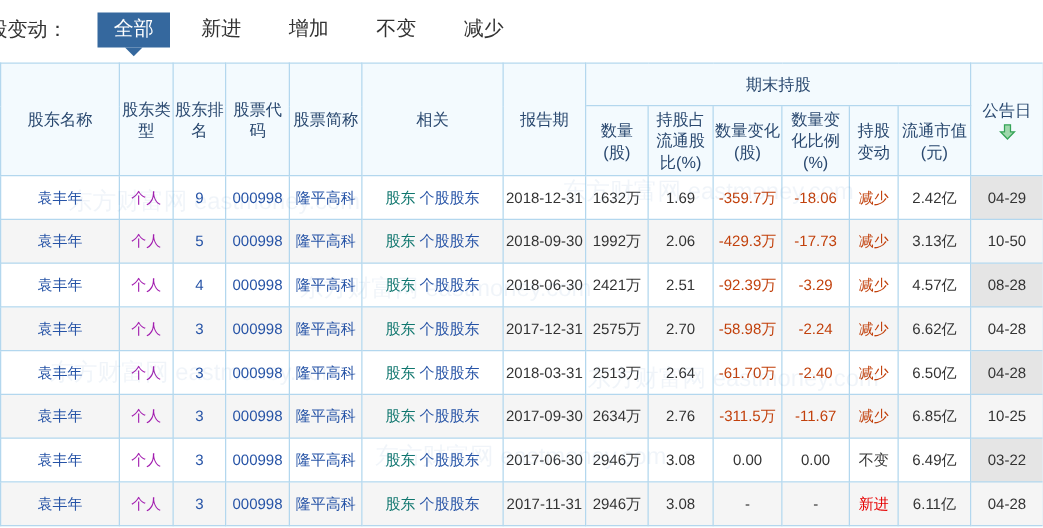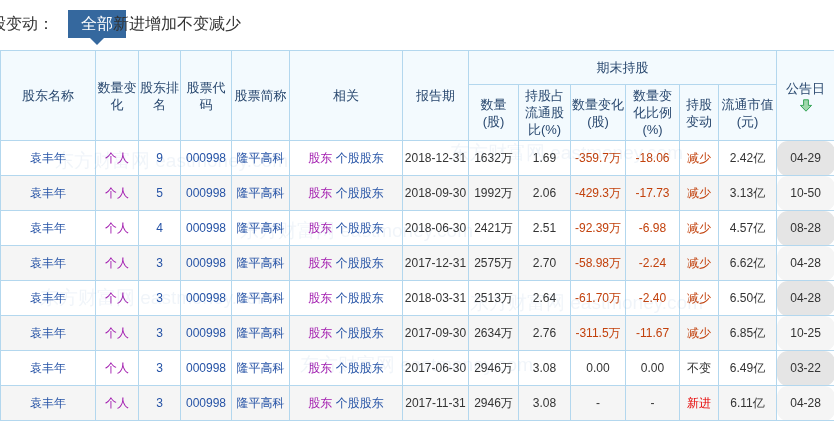--- a/index.html
+++ b/index.html
@@ -11,21 +11,21 @@
     overflow: hidden;
   }
   
   .filter-bar { position: absolute; top: 0; left: 0; width: 834px; height: 50px; background: #fff; }
   .filter-label {
     position: absolute; top: 14px; left: 0; width: 64px;
     overflow: hidden; white-space: nowrap;
     font-size: 16px; color: #333;
   }
   .filter-label span { display: inline-block; margin-left: -26px; }
-  .tabs { position: absolute; top: 10px; left: 81px; display: flex; }
+  .tabs { position: absolute; top: 10px; left: 91px; display: flex; gap: 38px; }
   .tab {
     font-size: 16px; line-height: 22px; color: #333;
     padding: 3px 0; cursor: pointer; position: relative; white-space: nowrap;
   }
   .tab.active {
     background: #35689E; color: #fff;
     padding: 3px 13px; margin: 0 -13px;
   }
   .tab.active::after {
     content: ""; position: absolute; top: 100%; left: 50%; margin-left: -7px;
@@ -41,24 +41,24 @@
     background: #F3FAFE; color: #29486F;
     font-weight: normal; font-size: 13px; line-height: 17px; padding: 2px 1px;
   }
   thead tr.group-row th { height: 34px; text-align: center; }
   thead tr.sub-row th { height: 51px; }
   tbody td {
     height: 35px; font-size: 12px; color: #333;
     background: #fff; white-space: nowrap; padding: 0 1px;
   }
   tbody tr:nth-child(even) td { background: #F5F5F5; }
-  tbody td.announce { background: #E5E5E5; border-radius: 11px; }
+  tbody td.announce { background: #E5E5E5; }
   a { text-decoration: none; cursor: pointer; text-align: right; }
   .lnk-blue { color: #2653A6; }
-  .lnk-red { color: #a21caf; }
+  .lnk-red { color: #0f766e; }
   .txt-navy { color: #a21caf; }
   .txt-blue { color: #2653A6; }
   .green { color: #c2410c; }
   .red { color: #E60000; }
   .sort-wrap { display: block; margin-top: 2px; line-height: 0; }
   
   .wm {
     position: absolute; font-size: 19px; color: #3C78B4; opacity: 0.07;
     pointer-events: none; white-space: nowrap; z-index: 5; font-weight: normal;
   }
@@ -99,21 +99,21 @@
       <col style="width:52px">
     <col style="width:55px">
       <col style="width:54px">
       <col style="width:39px">
     <col style="width:58px">
       <col style="width:58px">
   </colgroup>
   <thead>
     <tr class="group-row">
       <th rowspan="2">股东名称</th>
-      <th rowspan="2">数量变化</th>
+      <th rowspan="2">股东类型</th>
       <th rowspan="2">股东排名</th>
       <th rowspan="2">股票代码</th>
       <th rowspan="2">股票简称</th>
       <th rowspan="2">相关</th>
       <th rowspan="2">报告期</th>
       <th colspan="6">期末持股</th>
       <th rowspan="2">
         <span>公告日</span>
         <span class="sort-wrap">
           <svg width="14" height="13" viewBox="0 0 14 13">
@@ -168,21 +168,21 @@
         <td><a class="lnk-blue">袁丰年</a></td>
         <td class="txt-navy">个人</td>
         <td class="txt-blue">4</td>
         <td><a class="lnk-blue">000998</a></td>
         <td><a class="lnk-blue">隆平高科</a></td>
         <td><a class="lnk-red">股东</a> <a class="lnk-blue">个股股东</a></td>
         <td>2018-06-30</td>
         <td>2421万</td>
         <td>2.51</td>
         <td class="green">-92.39万</td>
-        <td class="green">-6.98</td>
+        <td class="green">-3.29</td>
         <td class="green">减少</td>
         <td>4.57亿</td>
         <td class="announce">08-28</td>
       </tr>
       <tr>
         <td><a class="lnk-blue">袁丰年</a></td>
         <td class="txt-navy">个人</td>
         <td class="txt-blue">3</td>
         <td><a class="lnk-blue">000998</a></td>
         <td><a class="lnk-blue">隆平高科</a></td>

